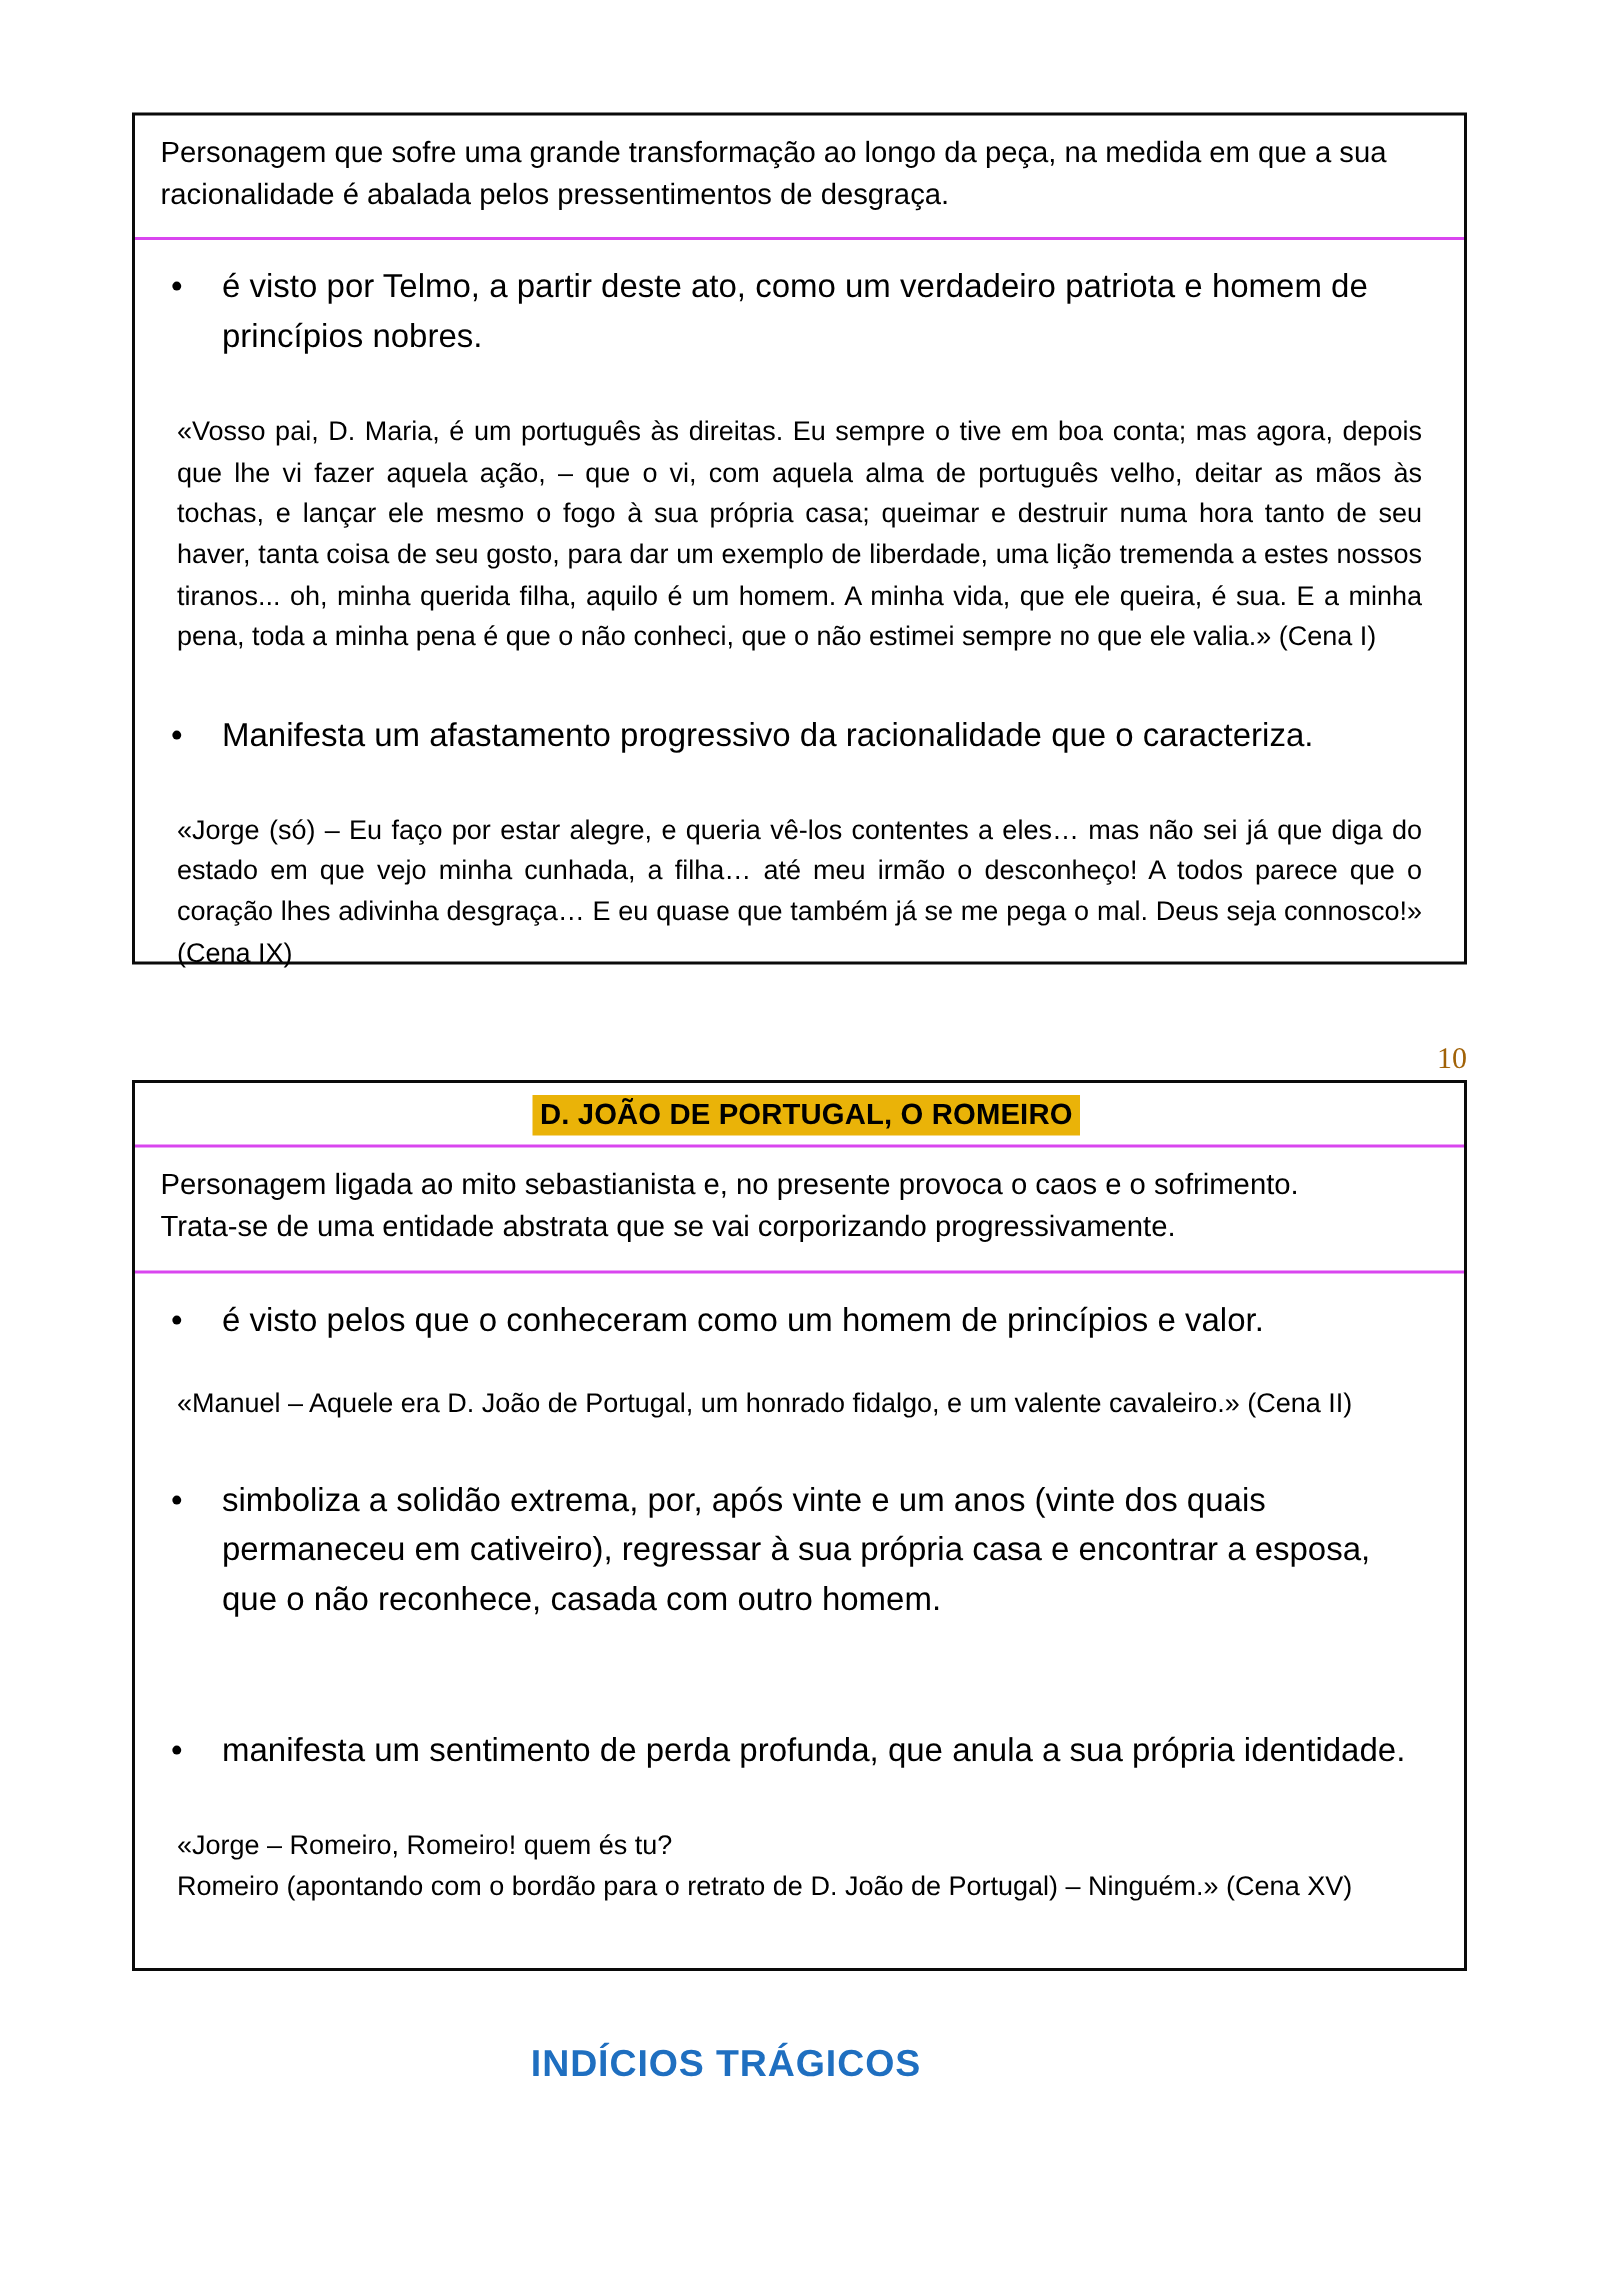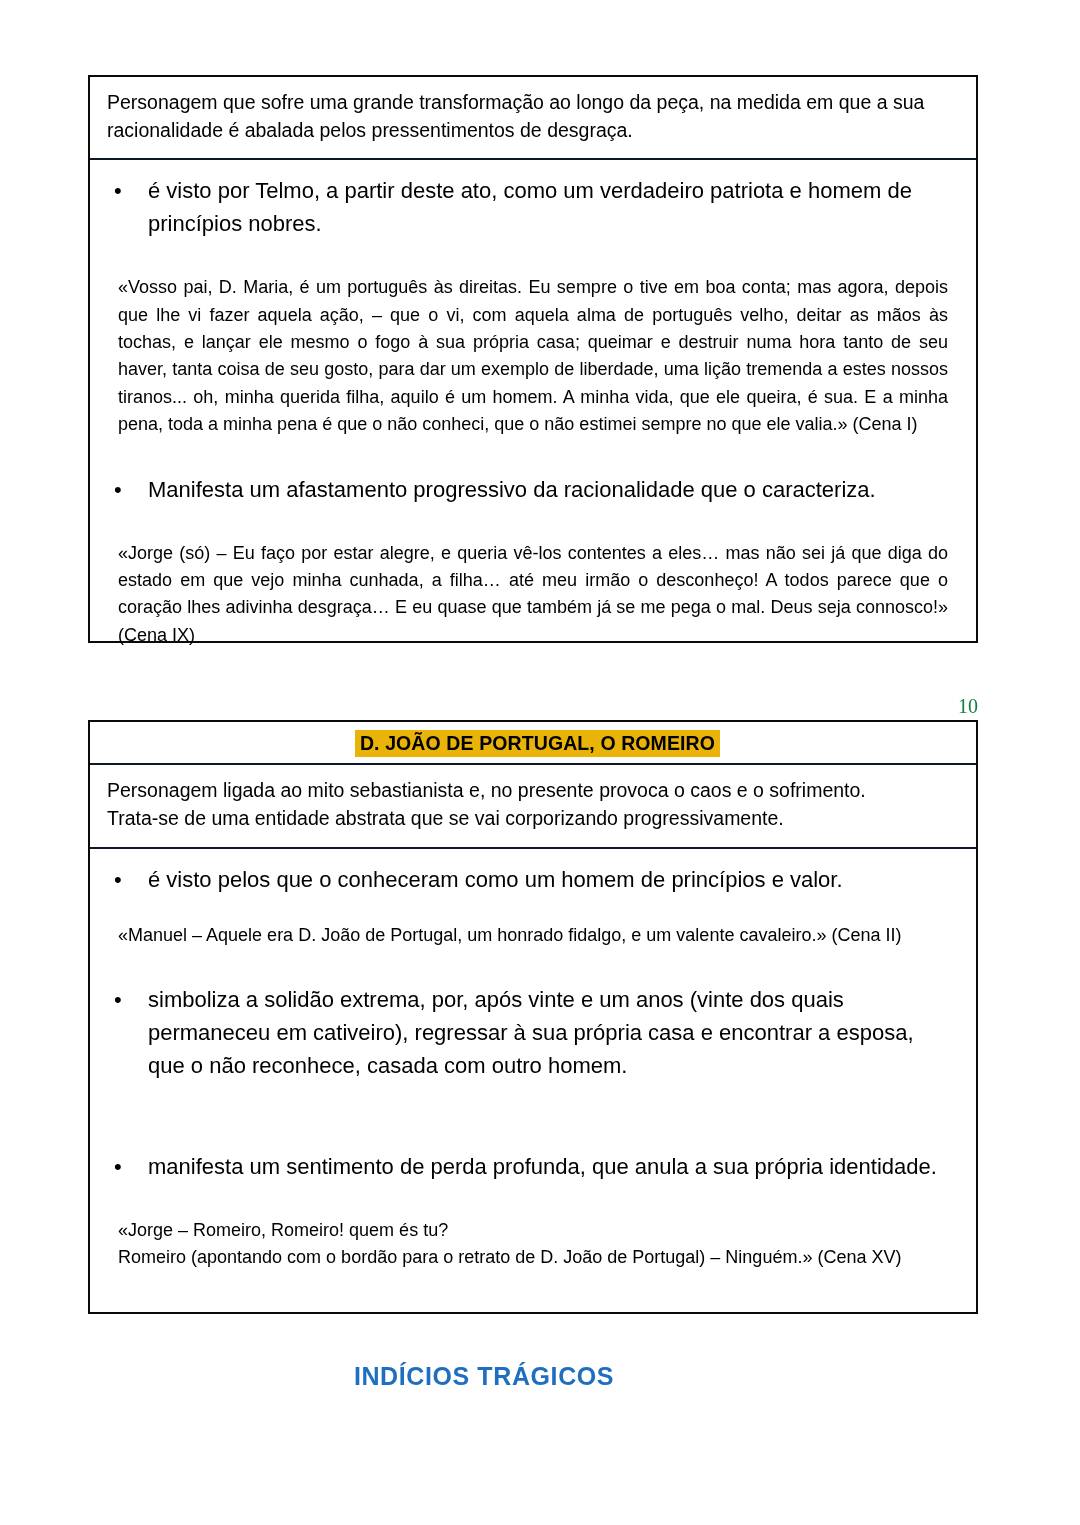--- a/index.html
+++ b/index.html
@@ -35,21 +35,21 @@
     background: #ffffff;
   }
   #table-jorge  { top: 75px;  height: 568px; }
   #table-romeiro{ top: 720px; height: 594px; }
 
   .t-row {
     box-sizing: border-box;
     width: 100%;
   }
   .t-row.divided {
-    border-bottom: 2px solid #0f172a;
+    border-bottom: 2px solid #d946ef;
     padding-left: 17px;
   }
 
   
   .title-row {
     text-align: center;
     padding: 9px 8px 8px 8px;
   }
   .title-text {
     display: inline;
@@ -106,21 +106,21 @@
   .spacer-lg { height: 34px; }
 
   
   .page-number {
     position: absolute;
     right: 102px;
     top: 696px;
     font-family: "Liberation Serif", serif;
     font-size: 20px;
     line-height: 1;
-    color: #15803d;
+    color: #a16207;
   }
 
   
   .footer-heading {
     position: absolute;
     left: 0;
     top: 1362px;
     width: 968px;
     text-align: center;
     font-weight: bold;

